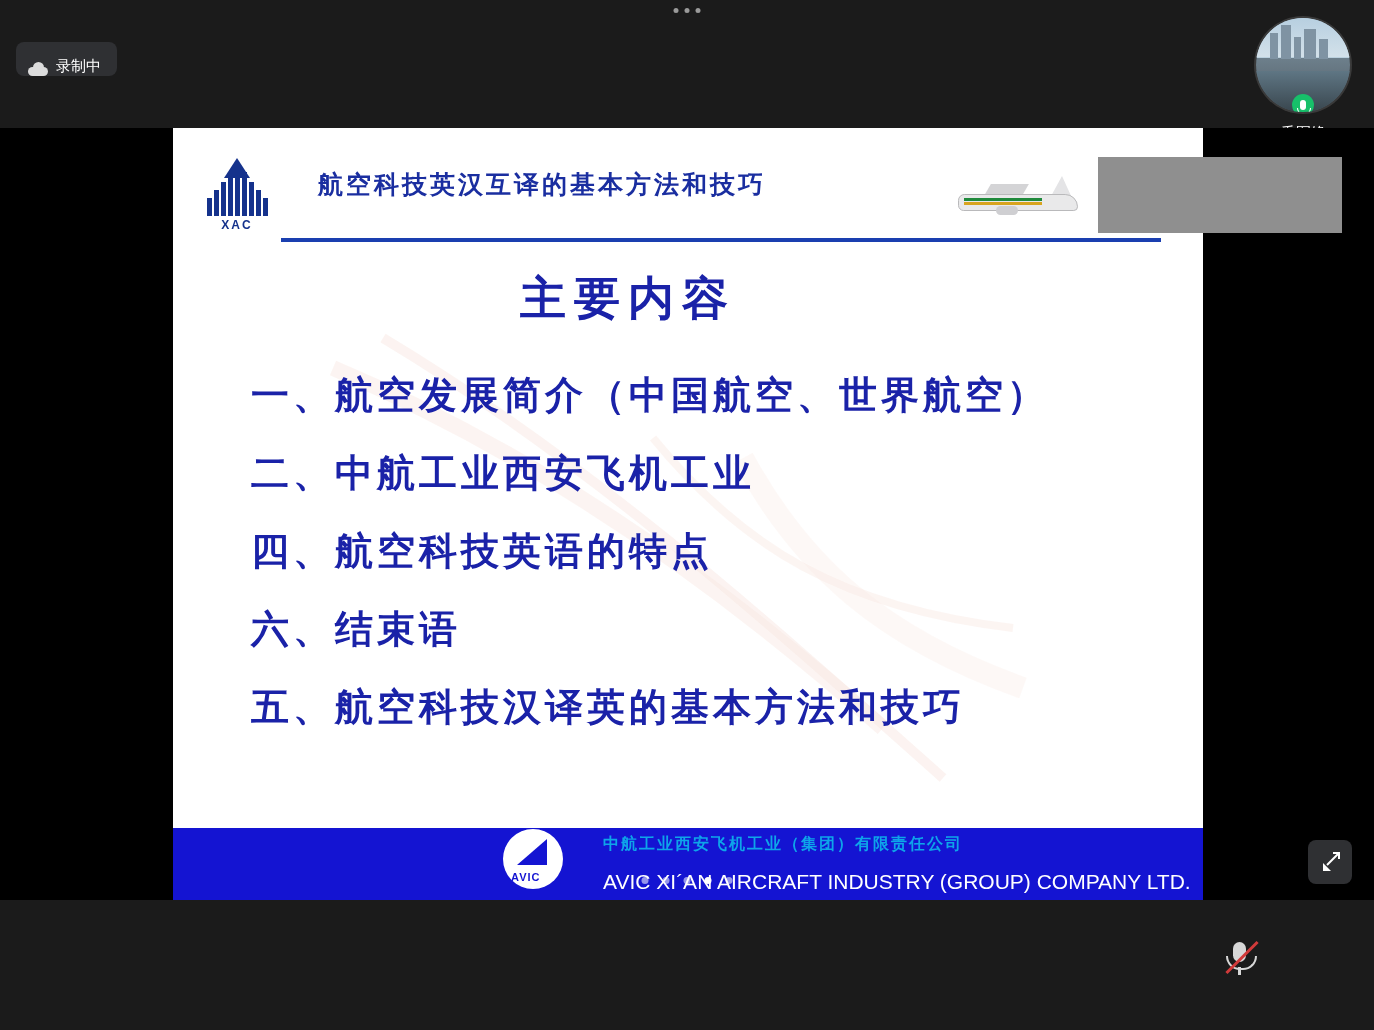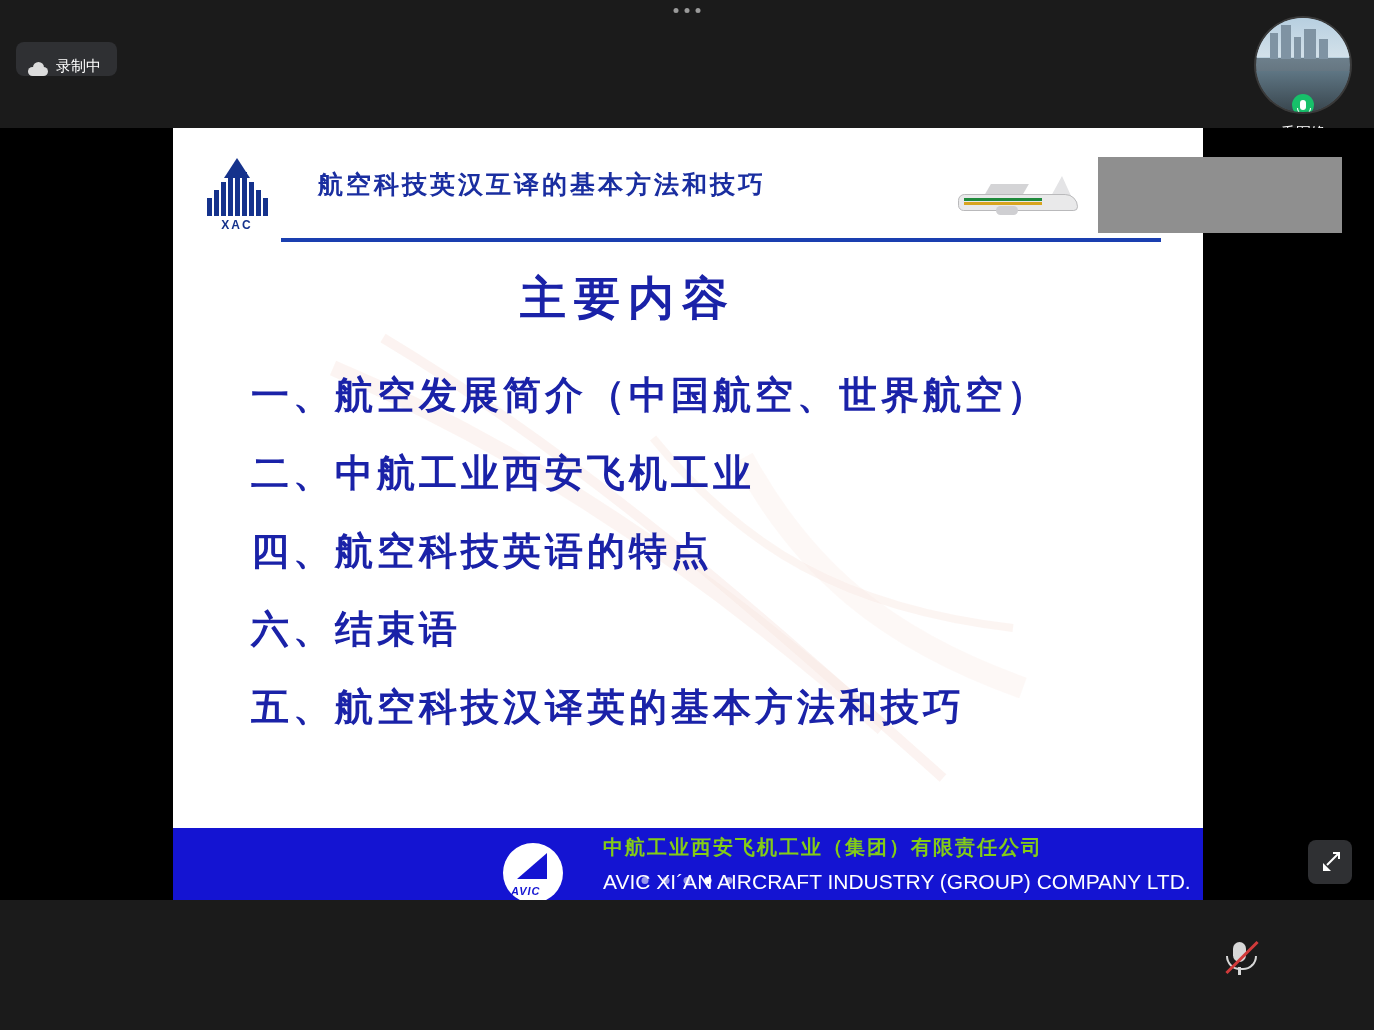--- a/index.html
+++ b/index.html
@@ -328,24 +328,23 @@
     left: 0;
     bottom: 0;
     width: 1030px;
     height: 72px;
     background: #1414d2;
     overflow: hidden;
   }
   .avic-mark {
     position: absolute;
     left: 330px;
-    top: 15px;
+    top: 1px;
     width: 92px;
     height: 62px;
-    font-style: italic;
   }
   .avic-mark .circle {
     position: absolute;
     left: 0; top: 0;
     width: 60px; height: 60px;
     border-radius: 50%;
     background: #ffffff;
   }
   .avic-mark .swoosh {
     position: absolute;
@@ -360,24 +359,24 @@
     font-size: 11px;
     font-weight: bold;
     color: #1414d2;
     letter-spacing: 1px;
   }
   .footer-cn {
     position: absolute;
     left: 430px;
     top: 6px;
     font-family: "DejaVu Serif", serif;
-    font-size: 20px;
+    font-size: 16px;
     font-weight: bold;
     letter-spacing: 2px;
-    color: #84cc16;
+    color: #0ea5e9;
     white-space: nowrap;
   }
   .footer-en {
     position: absolute;
     left: 430px;
     top: 42px;
     font-size: 21px;
     color: #ffffff;
     white-space: nowrap;
   }

